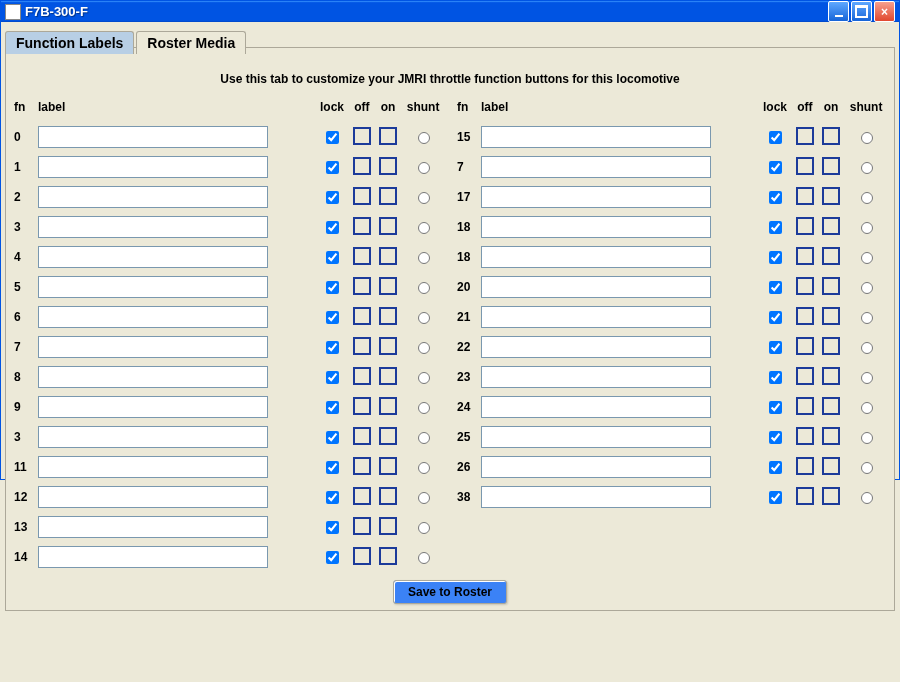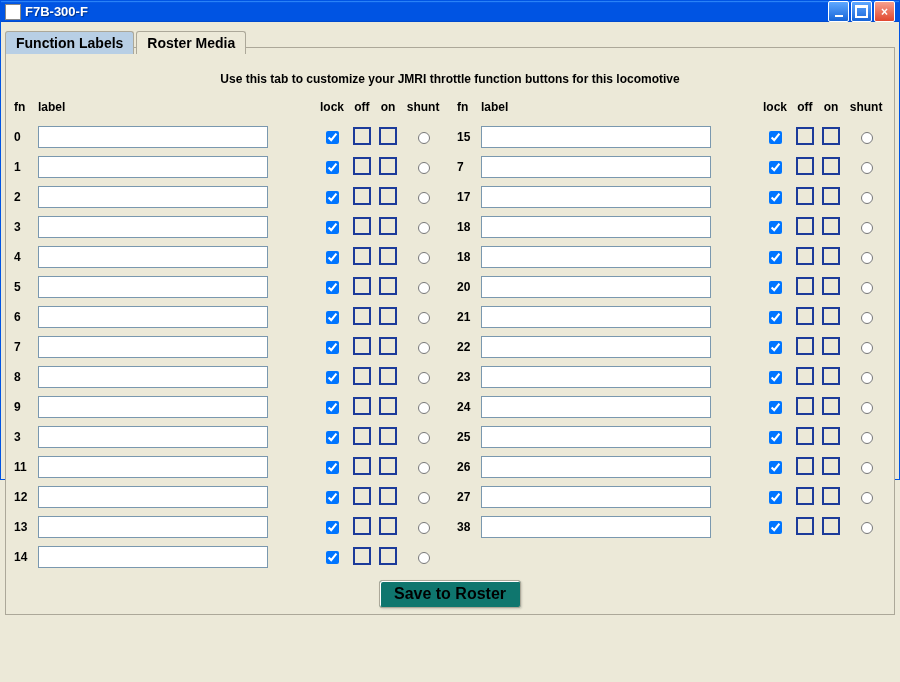--- a/index.html
+++ b/index.html
@@ -159,23 +159,23 @@
     width: 12px; height: 12px;
     cursor: pointer;
   }
   td.cell-c { text-align: center; }
   .btn-row {
     text-align: center;
     padding-top: 6px;
   }
   .save-btn {
     padding: 4px 14px;
-    font-size: 16px;
-    font-weight: bold;
-    background: #0f766e;
+    font-size: 12px;
+    font-weight: bold;
+    background: #3b82f6;
     border: 1px solid #aca899;
     border-radius: 3px;
     box-shadow: inset 1px 1px 0 #fff, 1px 1px 2px rgba(0,0,0,0.15);
     cursor: pointer;
   }
 </style>
 </head>
 <body>
 
 <div class="window">
@@ -438,28 +438,20 @@
               </tr>
               <tr>
                 <td class="fn-num">26</td>
                 <td><input type="text" class="label-input" style=""></td>
                 <td class="cell-c"><input type="checkbox" class="lock-cb" checked="" style=""></td>
                 <td class="cell-c"><span class="img-box"></span></td>
                 <td class="cell-c"><span class="img-box"></span></td>
                 <td class="cell-c"><input type="radio" class="shunt-radio" style=""></td>
               </tr>
               <tr>
-                <td class="fn-num">27</td>
-                <td><input type="text" class="label-input" style=""></td>
-                <td class="cell-c"><input type="checkbox" class="lock-cb" checked="" style=""></td>
-                <td class="cell-c"><span class="img-box"></span></td>
-                <td class="cell-c"><span class="img-box"></span></td>
-                <td class="cell-c"><input type="radio" class="shunt-radio" style=""></td>
-              </tr>
-              <tr>
                 <td class="fn-num">38</td>
                 <td><input type="text" class="label-input" style=""></td>
                 <td class="cell-c"><input type="checkbox" class="lock-cb" checked="" style=""></td>
                 <td class="cell-c"><span class="img-box"></span></td>
                 <td class="cell-c"><span class="img-box"></span></td>
                 <td class="cell-c"><input type="radio" class="shunt-radio" style=""></td>
               </tr>
             </tbody>
         </table>
       </div>

